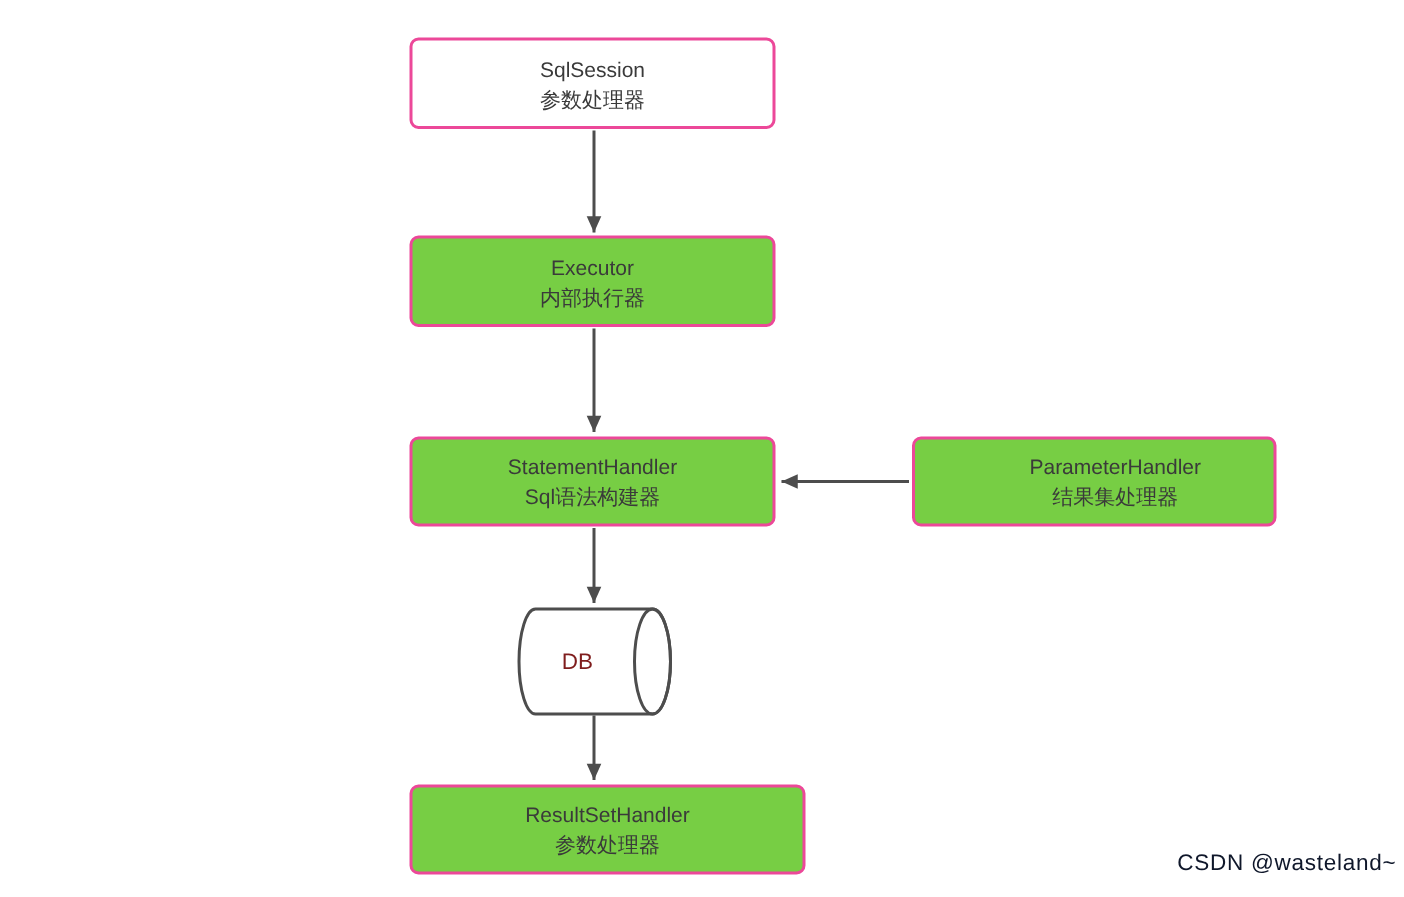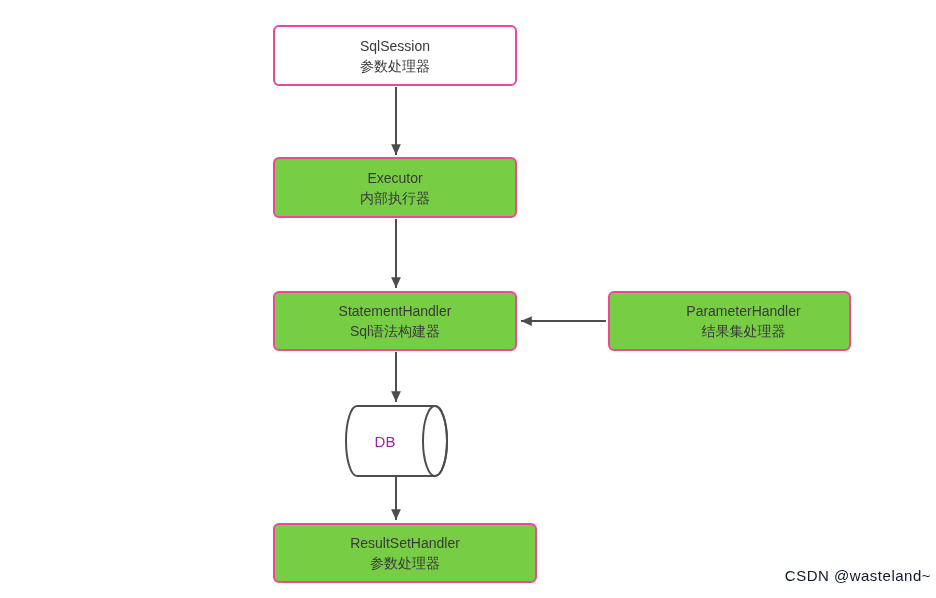--- a/index.html
+++ b/index.html
@@ -41,21 +41,21 @@
   .node .line { white-space: nowrap; }
   .db-label {
     position: absolute;
     left: 345px;
     top: 406px;
     width: 80px;
     height: 70px;
     display: flex;
     align-items: center;
     justify-content: center;
-    color: #a21caf;
+    color: #7f1d1d;
     font-size: 15px;
   }
   .watermark {
     position: absolute;
     right: 5px;
     top: 567px;
     color: #0f172a;
     font-size: 15px;
     letter-spacing: 0.5px;
   }

